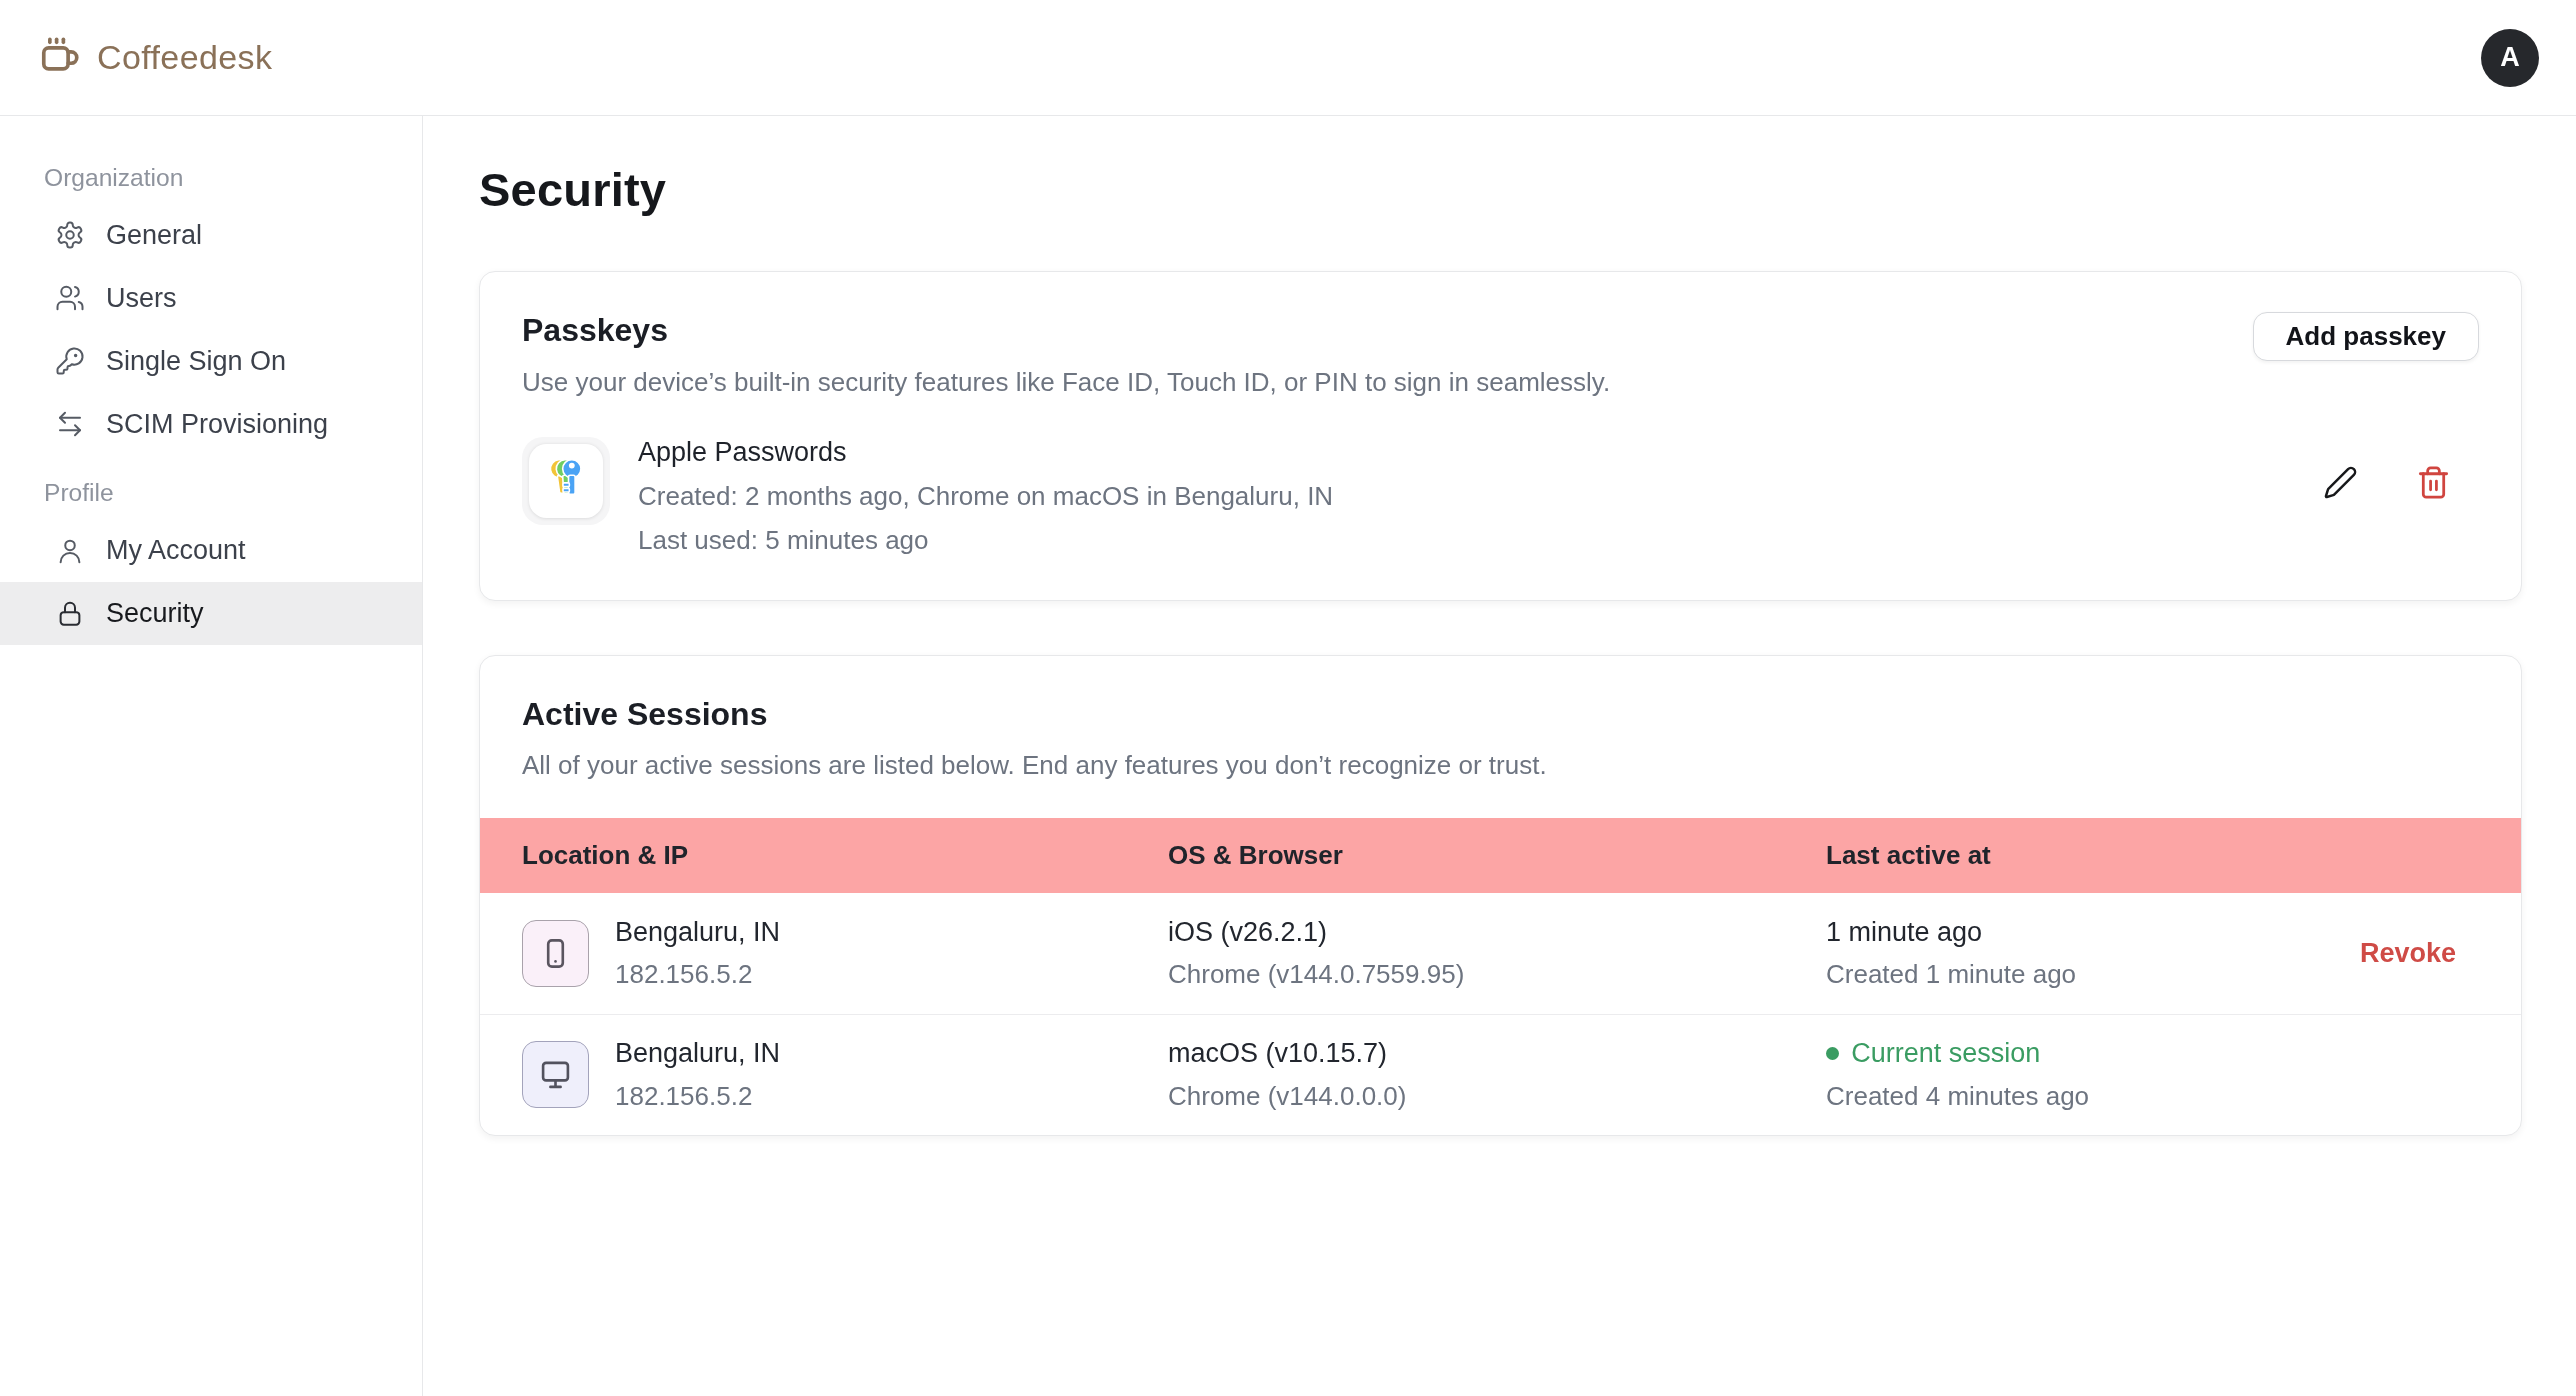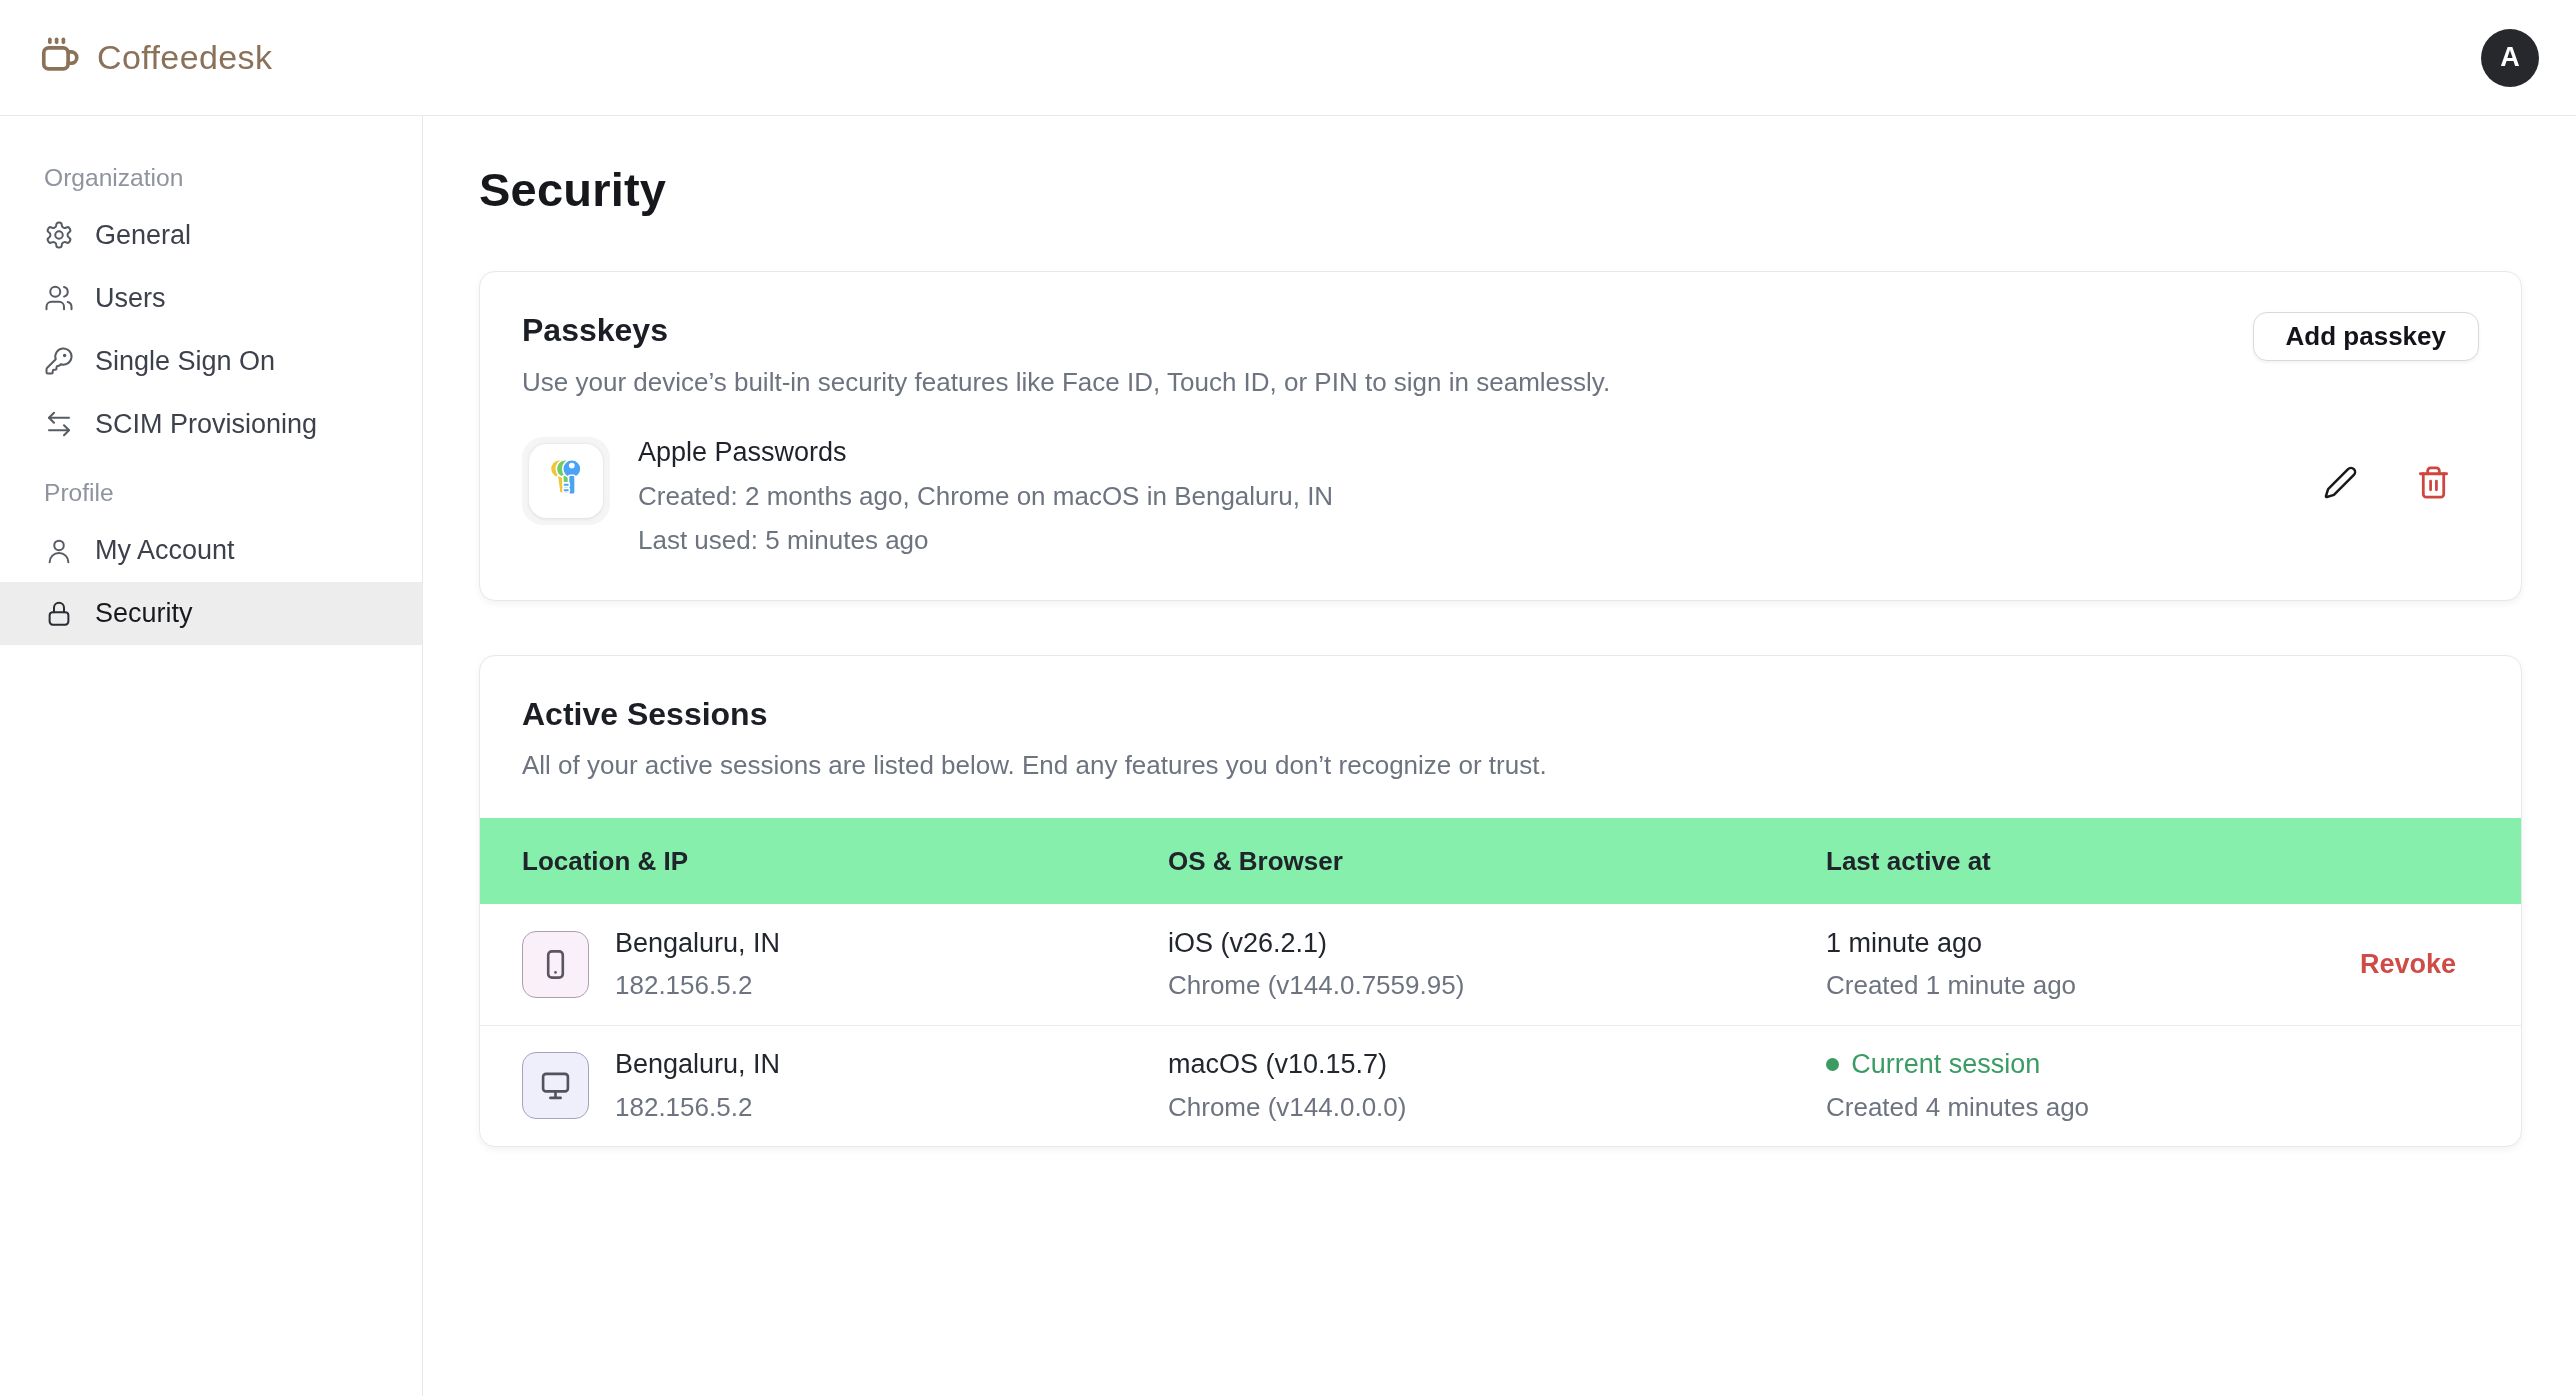--- a/index.html
+++ b/index.html
@@ -12,21 +12,21 @@
   .brand { display:flex; align-items:center; gap:14px; cursor:pointer; }
   .brand svg { display:block; }
   .brand-name { font-size:34px; font-weight:500; color:#8a7158; letter-spacing:0.4px; }
   .avatar { width:58px; height:58px; border-radius:50%; background:#26282c; color:#fff;
     display:flex; align-items:center; justify-content:center; font-size:27px; font-weight:700; cursor:pointer; }
 
   
   .layout { display:flex; height:1299px; }
   .sidebar { width:423px; border-right:1.8px solid #e7e8ea; padding-top:24.6px; flex:none; }
   .section-label { font-size:24.6px; color:#8e939d; margin:23px 0 12.3px 44px; }
-  .nav-item { height:63px; display:flex; align-items:center; gap:21px; padding-left:44px;
+  .nav-item { height:63px; display:flex; align-items:center; gap:21px; padding-left:55px;
     cursor:pointer; color:#3c414b; }
   .nav-item .nav-icon { width:30px; height:30px; color:#565b64; display:flex; align-items:center; }
   .nav-item .nav-icon svg { width:30px; height:30px; }
   .nav-label { font-size:27px; }
   .nav-item.active { background:#ededee; color:#17191d; }
   .nav-item.active .nav-icon { color:#2a2d33; }
 
   .main { flex:1; padding:46px 54px 0 56px; }
   .page-title { font-size:47px; font-weight:600; color:#16181c; letter-spacing:0.2px; }
 
@@ -56,21 +56,21 @@
   .icon-btn { background:none; border:none; cursor:pointer; padding:3.5px; line-height:0; }
   .icon-btn svg { width:35px; height:35px; }
   .pencil-btn { color:#17181a; }
   .trash-btn { color:#d0453f; }
 
   
   .card-sessions { padding:40px 0 0 0; }
   .card-sessions .hd { padding:0 42px; }
   .sess-table { margin-top:37px; }
   .t-grid { display:grid; grid-template-columns:646px 658px 1fr 219px; align-items:center; padding:0 42px; }
-  .t-head { background:#86efac; height:86px; }
+  .t-head { background:#fca5a5; height:75px; }
   .t-head span { font-size:26px; font-weight:600; color:#20242b; }
   .t-row { min-height:121px; border-top:1.8px solid #ececee; padding-top:23px; padding-bottom:23px; }
   .t-row:first-of-type { border-top:none; }
   .cell-device { display:flex; align-items:center; }
   .device-badge { width:67px; height:67px; border-radius:14px; display:flex; flex:none;
     align-items:center; justify-content:center; margin-right:26px; border:1.8px solid #a9a2ab; }
   .device-badge svg { width:35px; height:35px; }
   .badge-phone { background:#faf0f9; color:#5a5560; }
   .badge-monitor { background:#efeffb; color:#52525e; border-color:#a3a3bb; }
   .c-main { font-size:27px; color:#22262e; }

